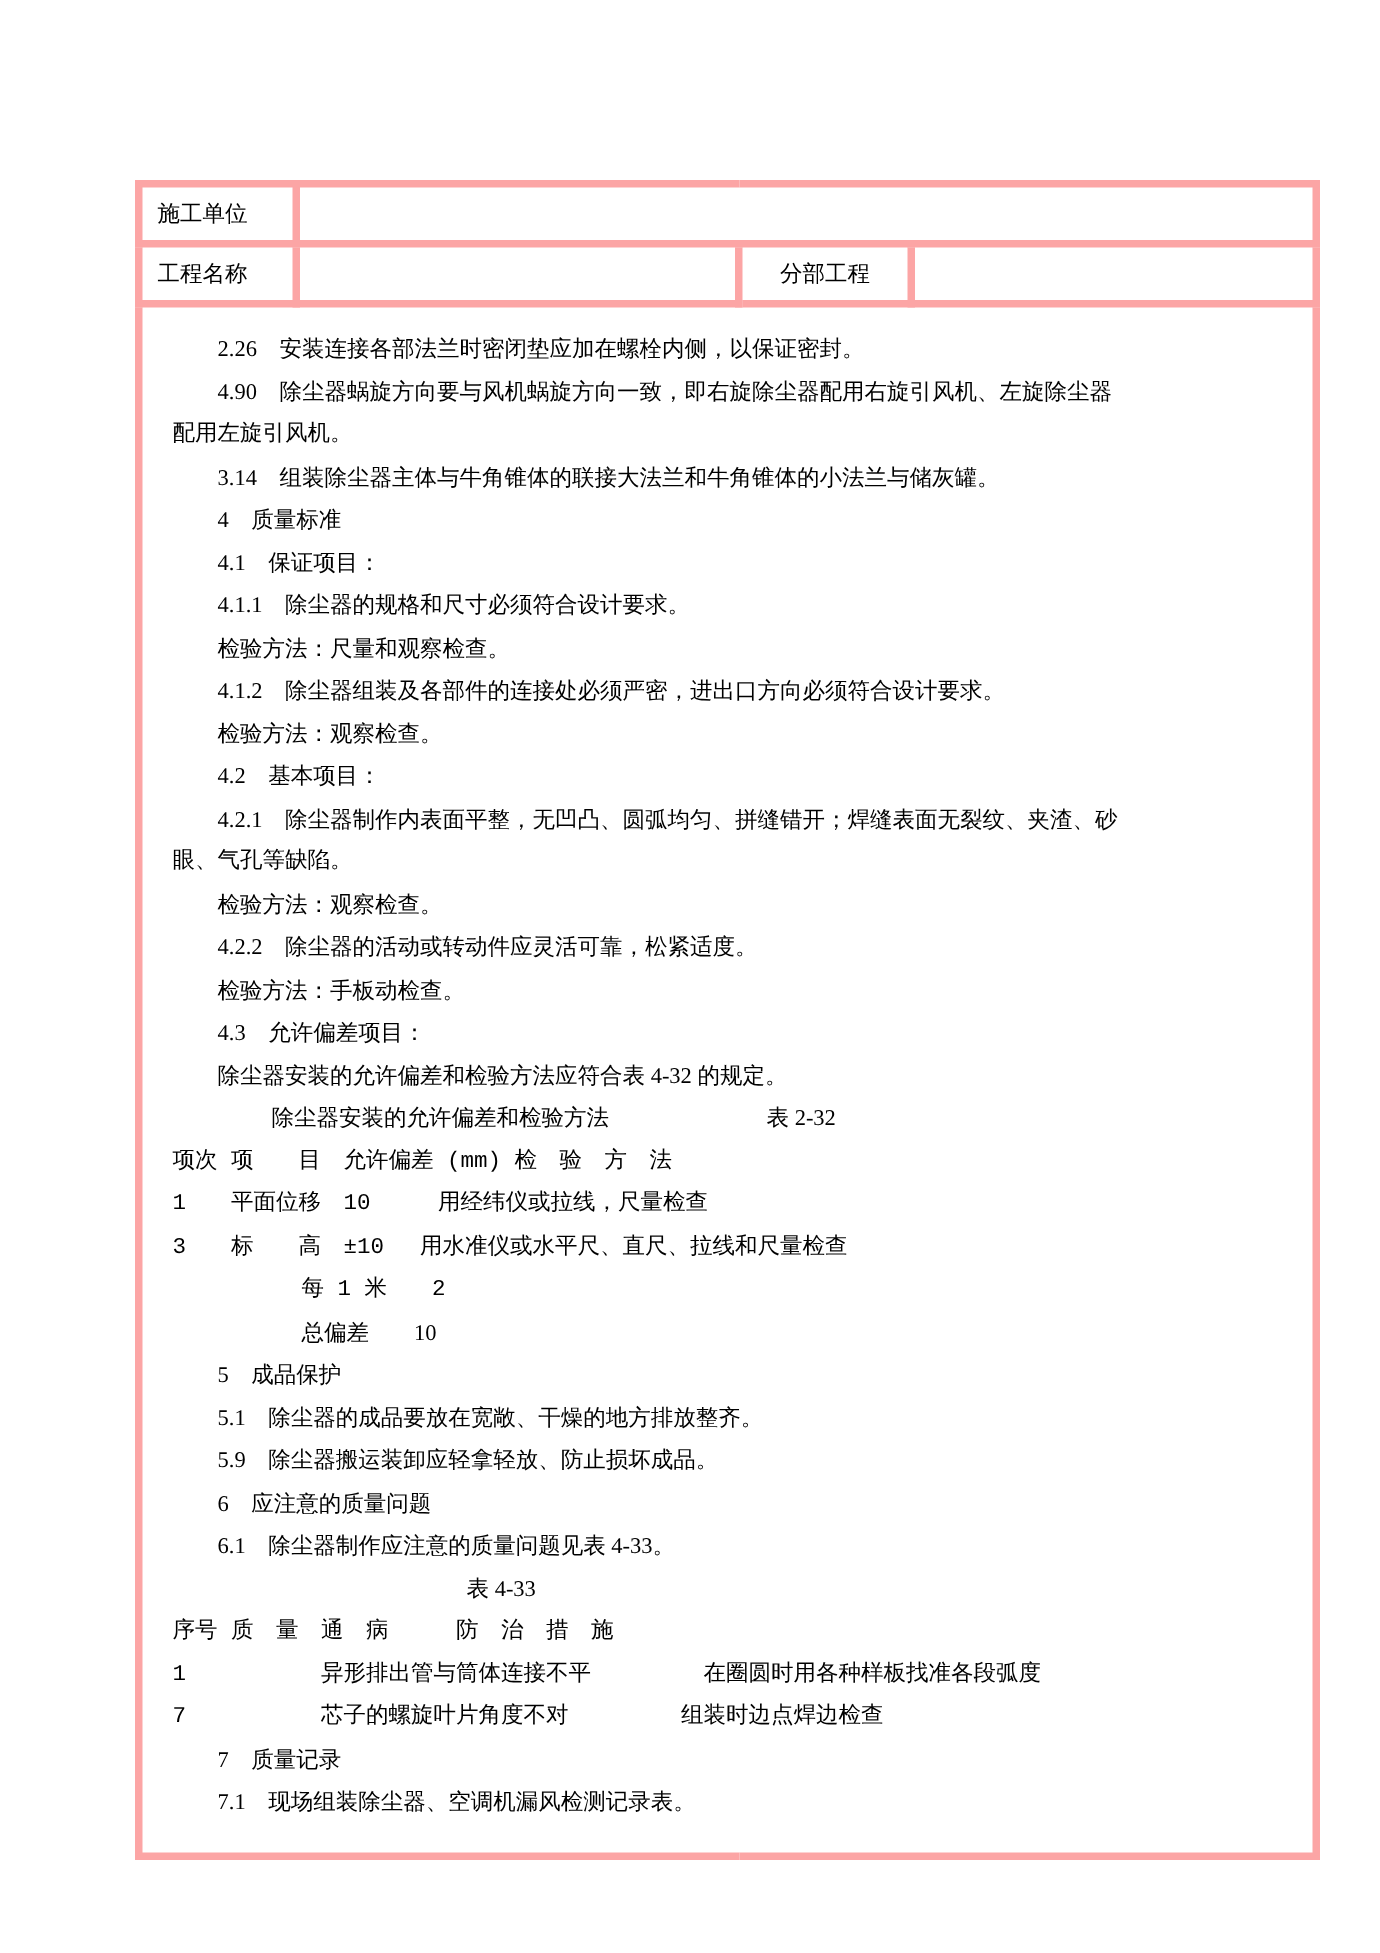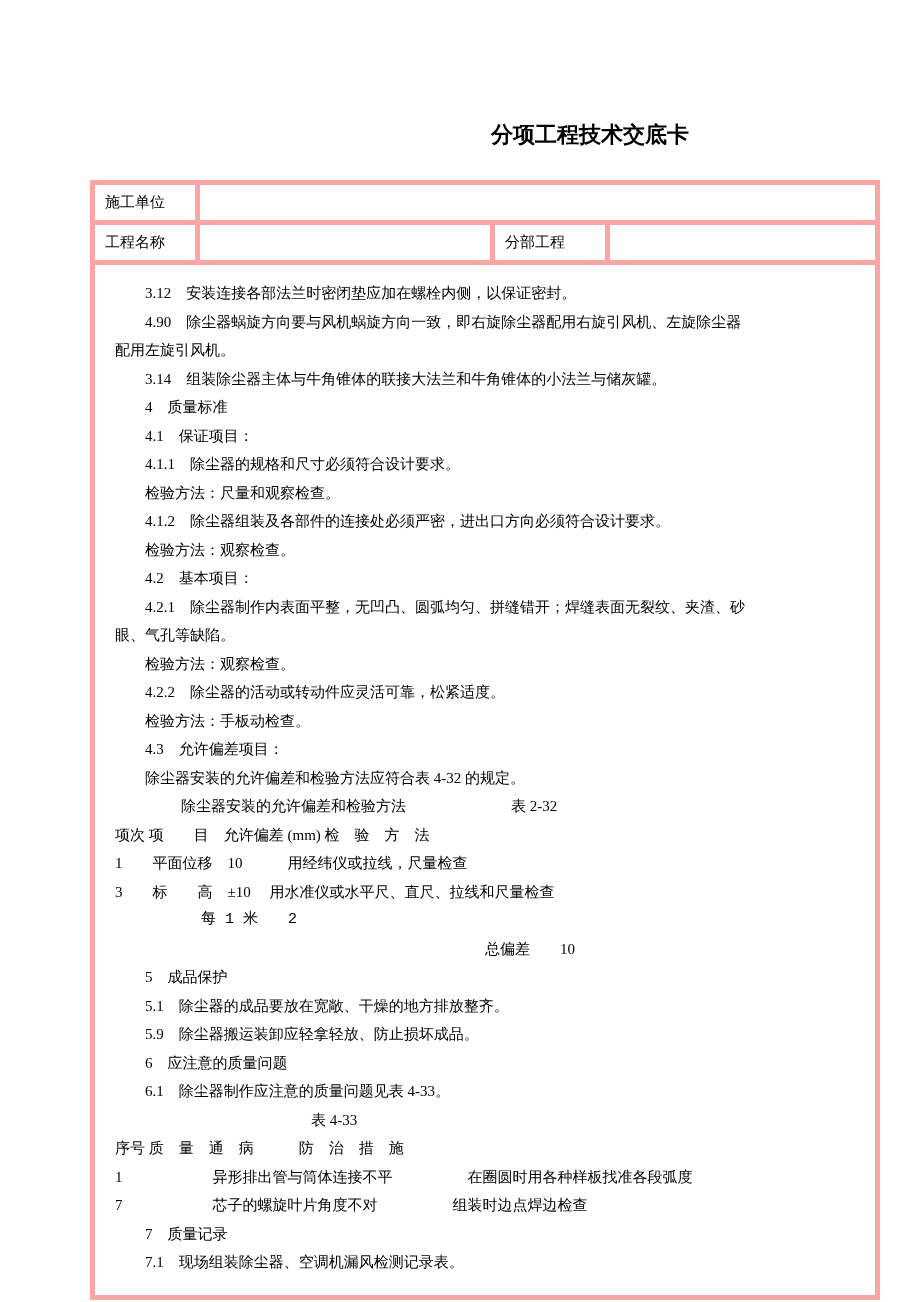--- a/index.html
+++ b/index.html
@@ -33,61 +33,61 @@
     padding: 8px 10px;
     font-size: 15px;
     vertical-align: middle;
   }
   .label-cell {
     width: 80px;
     white-space: nowrap;
   }
   .sub-label {
     width: 90px;
+    text-align: center;
     white-space: nowrap;
   }
   .wide-cell {
     width: 270px;
   }
   
   .body-cell {
     padding: 14px 16px 18px 16px !important;
     line-height: 1.9;
     font-size: 15px;
   }
   .body-cell p {
     margin: 0;
     text-align: left;
   }
   .ind1 { padding-left: 34px; }
-  .ind-row { padding-left: 4px; }
+  .ind-row { padding-left: 4px; font-family: Liberation Mono, monospace; }
   .table-title { padding-left: 70px; }
 </style>
 </head>
 <body>
 
 <div class="page">
 
-  <div class="title">分项工程技术交底卡</div>
 
   <table class="head">
     <tbody>
         <tr>
       <td class="label-cell">施工单位</td>
       <td colspan="3"></td>
     </tr>
     <tr>
       <td class="label-cell">工程名称</td>
       <td class="wide-cell"></td>
       <td class="sub-label">分部工程</td>
       <td></td>
     </tr>
     <tr>
       <td colspan="4" class="body-cell">
-        <p class="ind1">3.12　安装连接各部法兰时密闭垫应加在螺栓内侧，以保证密封。</p>
+        <p class="ind1">2.26　安装连接各部法兰时密闭垫应加在螺栓内侧，以保证密封。</p>
         <p class="ind1">4.90　除尘器蜗旋方向要与风机蜗旋方向一致，即右旋除尘器配用右旋引风机、左旋除尘器</p>
         <p class="ind-row">配用左旋引风机。</p>
         <p class="ind1">3.14　组装除尘器主体与牛角锥体的联接大法兰和牛角锥体的小法兰与储灰罐。</p>
         <p class="ind1">4　质量标准</p>
         <p class="ind1">4.1　保证项目：</p>
         <p class="ind1">4.1.1　除尘器的规格和尺寸必须符合设计要求。</p>
         <p class="ind1">检验方法：尺量和观察检查。</p>
         <p class="ind1">4.1.2　除尘器组装及各部件的连接处必须严密，进出口方向必须符合设计要求。</p>
         <p class="ind1">检验方法：观察检查。</p>
         <p class="ind1">4.2　基本项目：</p>
@@ -96,21 +96,21 @@
         <p class="ind1">检验方法：观察检查。</p>
         <p class="ind1">4.2.2　除尘器的活动或转动件应灵活可靠，松紧适度。</p>
         <p class="ind1">检验方法：手板动检查。</p>
         <p class="ind1">4.3　允许偏差项目：</p>
         <p class="ind1">除尘器安装的允许偏差和检验方法应符合表 4-32 的规定。</p>
         <p class="table-title">除尘器安装的允许偏差和检验方法　　　　　　　表 2-32</p>
         <p class="ind-row">项次 项　　目　允许偏差 (mm) 检　验　方　法</p>
         <p class="ind-row">1　　平面位移　10　　　用经纬仪或拉线，尺量检查</p>
         <p class="ind-row">3　　标　　高　±10　 用水准仪或水平尺、直尺、拉线和尺量检查</p>
         <p style="padding-left:90px;font-family:Liberation Mono, monospace;">每 1 米　　2</p>
-        <p style="padding-left:90px;text-align:center;">总偏差　　10</p>
+        <p style="padding-left:90px;">总偏差　　10</p>
         <p class="ind1">5　成品保护</p>
         <p class="ind1">5.1　除尘器的成品要放在宽敞、干燥的地方排放整齐。</p>
         <p class="ind1">5.9　除尘器搬运装卸应轻拿轻放、防止损坏成品。</p>
         <p class="ind1">6　应注意的质量问题</p>
         <p class="ind1">6.1　除尘器制作应注意的质量问题见表 4-33。</p>
         <p style="padding-left:200px;">表 4-33</p>
         <p class="ind-row">序号 质　量　通　病　　　防　治　措　施</p>
         <p class="ind-row">1　　　　　　异形排出管与筒体连接不平　　　　　在圈圆时用各种样板找准各段弧度</p>
         <p class="ind-row">7　　　　　　芯子的螺旋叶片角度不对　　　　　组装时边点焊边检查</p>
         <p class="ind-row"></p>

